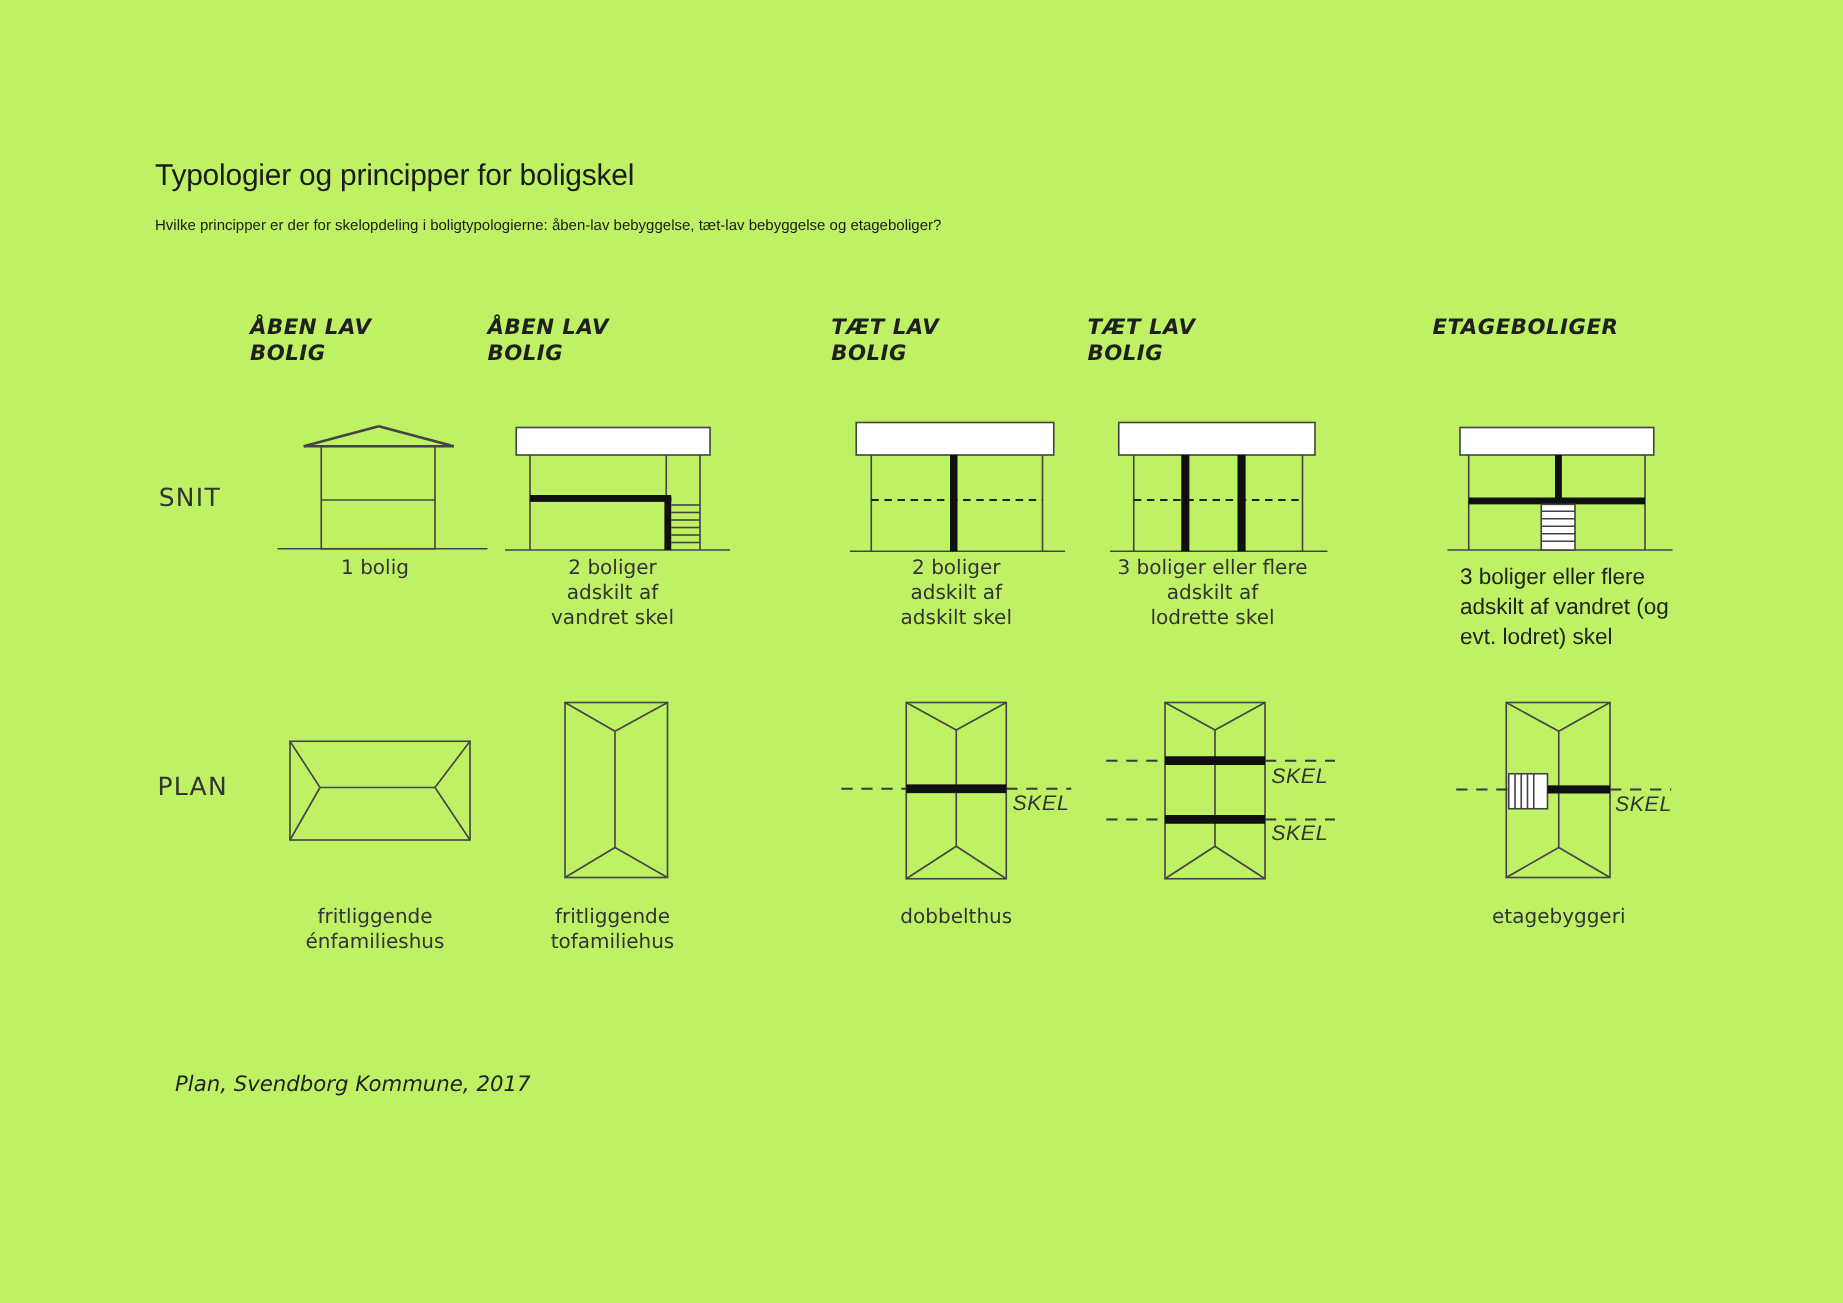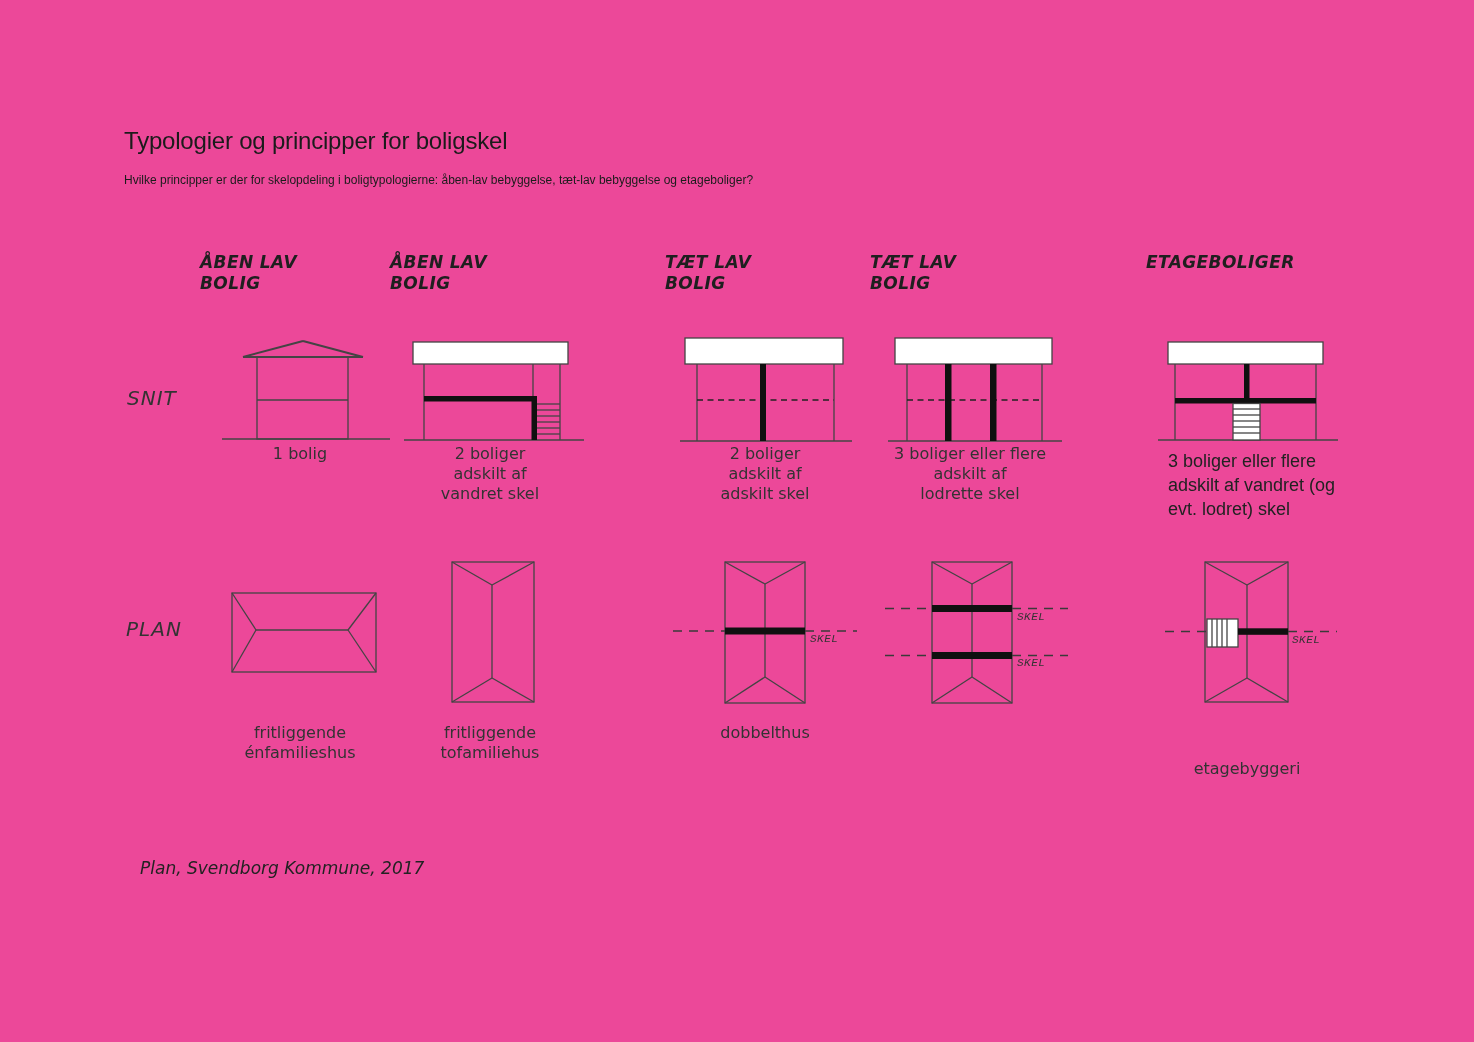--- a/index.html
+++ b/index.html
@@ -1,30 +1,30 @@
 <!DOCTYPE html>
 <html><head>
 <meta charset="utf-8">
 <style>
   html,body{margin:0;padding:0;background:#fff;}
-  .canvas{position:relative;width:1474px;height:1042px;background:#ec4899;
+  .canvas{position:relative;width:1474px;height:1042px;background:#bef264;
           font-family:"Liberation Sans",sans-serif;color:#2a2a2a;overflow:hidden;}
   .abs{position:absolute;}
   .title{font-size:24px;color:#1b1b1b;letter-spacing:-0.2px;}
   .subtitle{font-size:12px;font-weight:400;color:#1b1b1b;}
   .colhead{font-size:17px;font-weight:700;letter-spacing:0.4px;text-align:left;
            line-height:21px;color:#1f1f1f;font-family:"DejaVu Sans",sans-serif;width:200px;font-style:italic;}
-  .rowlabel{font-style:italic;font-size:20px;color:#333;letter-spacing:1px;
+  .rowlabel{font-size:20px;color:#333;letter-spacing:1px;
             font-family:"DejaVu Sans",sans-serif;}
   .cap{font-size:16px;text-align:center;line-height:20px;color:#333;
        font-family:"DejaVu Sans",sans-serif;width:200px;}
   .cap-left{font-size:18px;text-align:left;line-height:24px;color:#222;
             font-family:"Liberation Sans",sans-serif;width:200px;}
-  .skel{font-style:italic;font-size:11px;color:#333;letter-spacing:0.5px;
-        font-family:Liberation Mono, monospace;}
+  .skel{font-style:italic;font-size:17px;color:#333;letter-spacing:0.5px;
+        font-family:Liberation Sans, sans-serif;}
   .footer-line{font-style:italic;font-size:17px;color:#222;
                font-family:"DejaVu Sans",sans-serif;}
   svg{display:block;overflow:visible;}
   .thin{stroke:#444;stroke-width:1.3;fill:none;}
   .thin2{stroke:#444;stroke-width:2;fill:none;}
   .wfill{fill:#fff;stroke:#444;stroke-width:1.3;}
   .bar{fill:#101010;stroke:none;}
   .dash{stroke:#3a3a3a;stroke-width:1.6;fill:none;stroke-dasharray:9 7;}
   .dashin{stroke:#222;stroke-width:1.5;fill:none;stroke-dasharray:6 4.5;}
 </style>
@@ -233,19 +233,19 @@
     <div>fritliggende</div>
     <div>énfamilieshus</div>
   </div>
   <div class="abs cap" style="left:390px;top:723px;">
     <div>fritliggende</div>
     <div>tofamiliehus</div>
   </div>
   <div class="abs cap" style="left:665px;top:723px;">
     <div>dobbelthus</div>
   </div>
-  <div class="abs cap" style="left:1147px;top:723px;margin-top:36px;">
+  <div class="abs cap" style="left:1147px;top:723px;">
     <div>etagebyggeri</div>
   </div>
 
   <div class="abs footer-line" style="left:140px;top:858px;">Plan, Svendborg Kommune, 2017</div>
 
 </div>
 
 </body></html>

